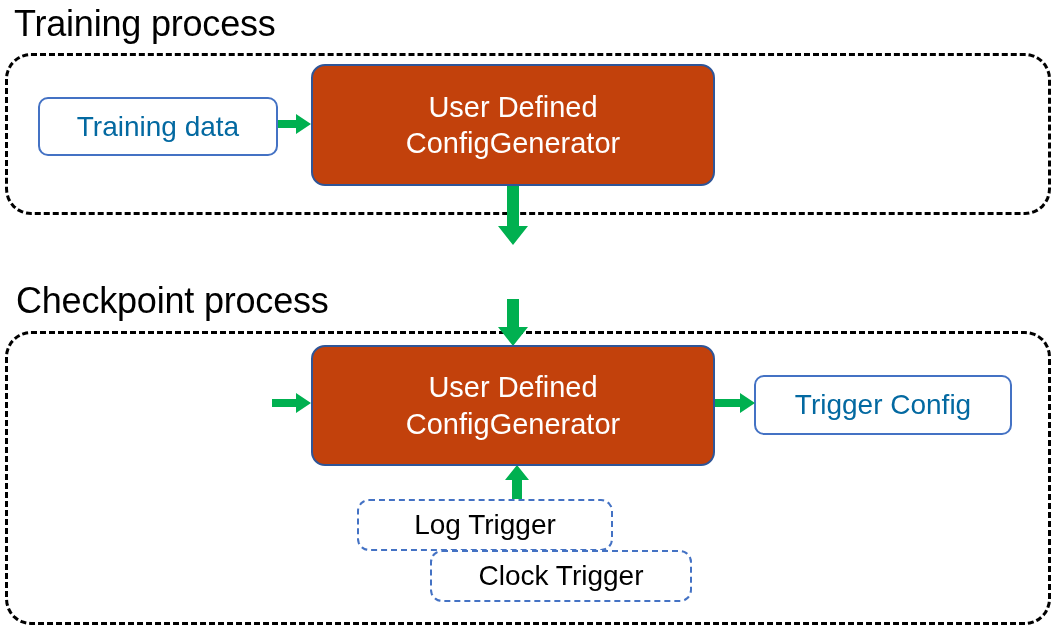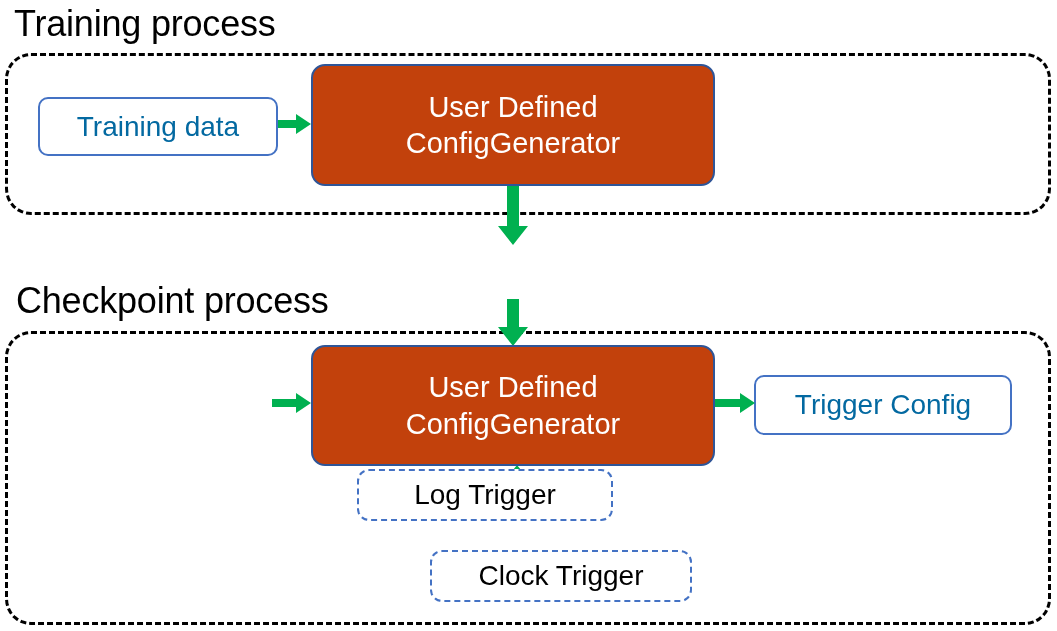--- a/index.html
+++ b/index.html
@@ -70,21 +70,21 @@
     border: 2px dashed #4472C4;
     border-radius: 12px;
     display: flex;
     align-items: center;
     justify-content: center;
     color: #000000;
     font-size: 28px;
     line-height: 1.05;
     white-space: nowrap;
   }
-  #box-log-trigger   { left: 357px; top: 469px; width: 256px; height: 52px; z-index: 3; }
+  #box-log-trigger   { left: 357px; top: 499px; width: 256px; height: 52px; z-index: 3; }
   #box-clock-trigger { left: 430px; top: 550px; width: 262px; height: 52px; z-index: 4; text-align: center; }
 
   
   .process-box {
     position: absolute;
     box-sizing: border-box;
     background: #c2410c;
     border: 2px solid #2F5597;
     border-radius: 14px;
     display: flex;

